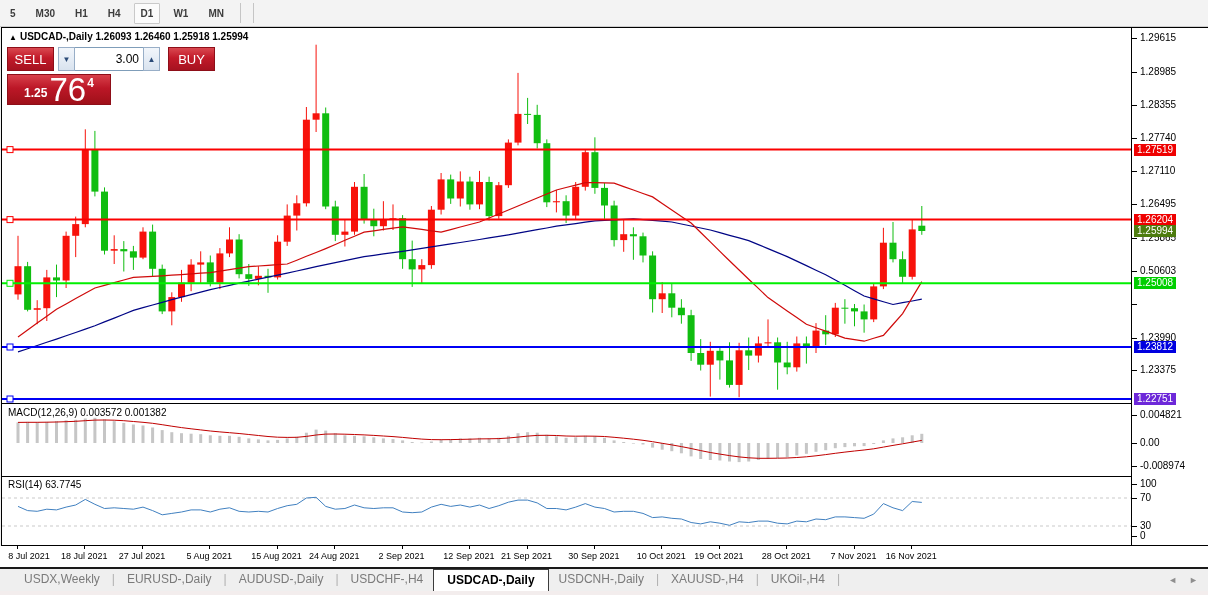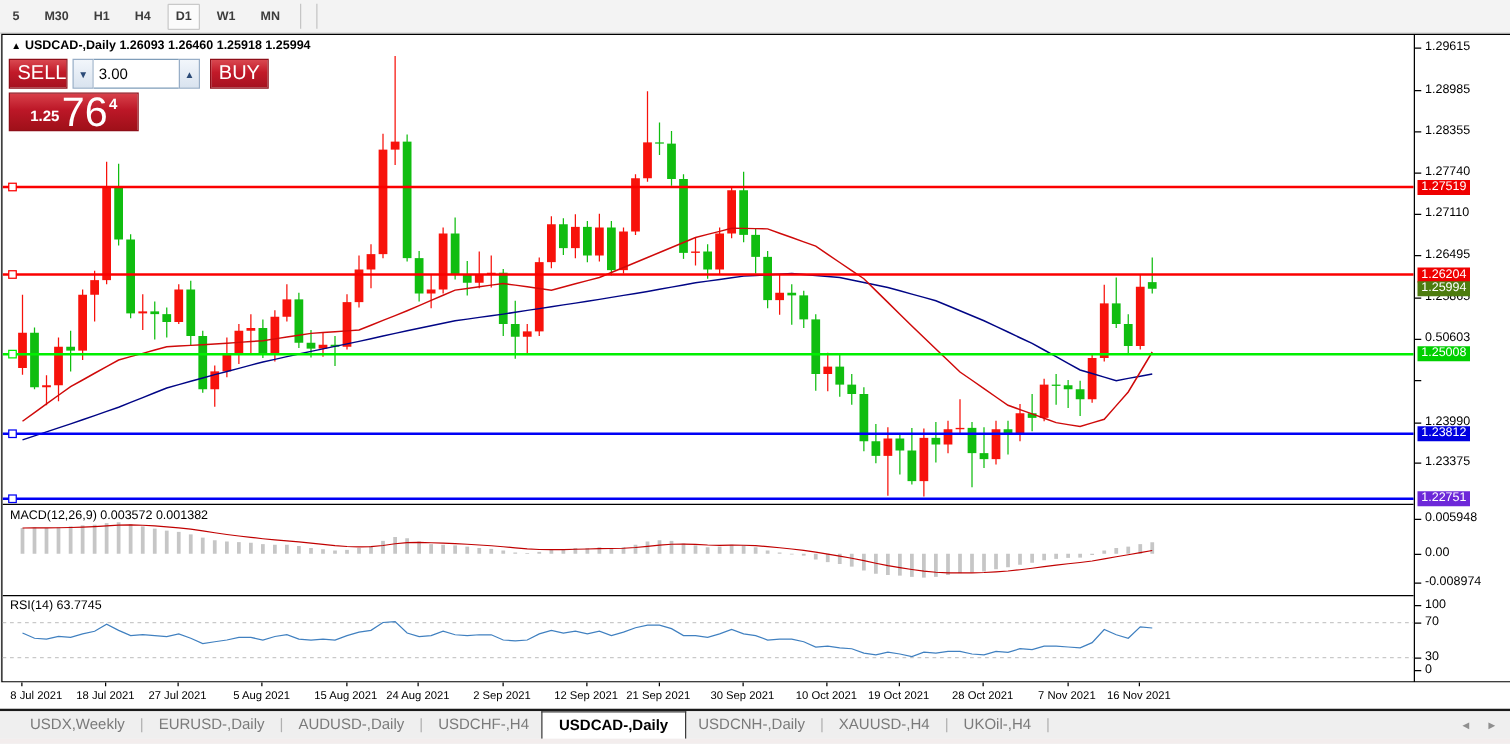--- a/index.html
+++ b/index.html
@@ -21,29 +21,29 @@
   .chart-header{position:absolute;left:7px;top:3px;font-size:10px;font-weight:700;color:#000;
                 white-space:nowrap;z-index:5;}
   .chart-header .tri{font-size:8px;margin-right:3px;}
   .ind-label{position:absolute;left:6px;font-size:10px;color:#000;z-index:5;white-space:nowrap;}
   .macd-label{top:379px;}
   .rsi-label{top:451px;}
 
   
   .trade-panel{position:absolute;left:5px;top:19px;z-index:6;width:212px;}
   .tp-row1{display:flex;height:24px;}
-  .tp-btn{color:#fff;font-size:16px;font-family:inherit;border:1px solid #8e0e18;box-sizing:border-box;
+  .tp-btn{color:#fff;font-size:13px;font-family:inherit;border:1px solid #8e0e18;box-sizing:border-box;
           background:linear-gradient(180deg,#d94850 0%,#c21a29 45%,#a61220 100%);cursor:default;}
   .sell-btn{width:47px;}
   .buy-btn{width:47px;margin-left:8px;}
   .spin{display:flex;margin-left:4px;height:24px;box-sizing:border-box;}
   .spin-btn{width:17px;border:1px solid #98aec7;background:linear-gradient(180deg,#f2f6fb,#d9e3ef);
             color:#2b4a77;font-size:8px;padding:0;cursor:default;box-sizing:border-box;}
   .vol{width:68px;border:1px solid #7f9db9;border-left:none;border-right:none;font-size:12px;
-       text-align:left;padding:0 4px;box-sizing:border-box;font-family:inherit;color:#000;}
+       text-align:right;padding:0 4px;box-sizing:border-box;font-family:inherit;color:#000;}
   .tp-row2{display:flex;margin-top:3px;height:31px;flex-direction:column;}
   .price-box{width:104px;color:#fff;display:flex;align-items:flex-end;justify-content:center;
              background:linear-gradient(180deg,#d8404a 0%,#bc1727 45%,#9f1019 100%);
              border:1px solid #8e0e18;box-sizing:border-box;}
   .buy-price{margin-left:4px;}
   .pb-small{font-size:12px;font-weight:700;margin:0 2px 4px 0;}
   .pb-big{font-size:33px;font-weight:400;line-height:29px;}
   .pb-sup{font-size:12px;font-weight:700;margin:0 0 14px 1px;}
 
   
@@ -650,21 +650,21 @@
     <div class="plab" style="top:203.7px">1.25865</div>
     <div class="ptick" style="top:243.2px"></div>
     <div class="plab" style="top:237.2px">0.50603</div>
     <div class="ptick" style="top:276px"></div>
     <div class="plab" style="top:252px">1.24620</div>
     <div class="ptick" style="top:309.5px"></div>
     <div class="plab" style="top:303.5px">1.23990</div>
     <div class="ptick" style="top:342.3px"></div>
     <div class="plab" style="top:336.3px">1.23375</div>
     <div class="ptick" style="top:387px"></div>
-    <div class="plab" style="top:381px">0.005948</div>
+    <div class="plab" style="top:381px">0.004821</div>
     <div class="ptick" style="top:415px"></div>
     <div class="plab" style="top:409px">0.00</div>
     <div class="ptick" style="top:438px"></div>
     <div class="plab" style="top:432px">-0.008974</div>
     <div class="ptick" style="top:456px"></div>
     <div class="plab" style="top:450px">100</div>
     <div class="ptick" style="top:470px"></div>
     <div class="plab" style="top:464px">70</div>
     <div class="ptick" style="top:498px"></div>
     <div class="plab" style="top:492px">30</div>

